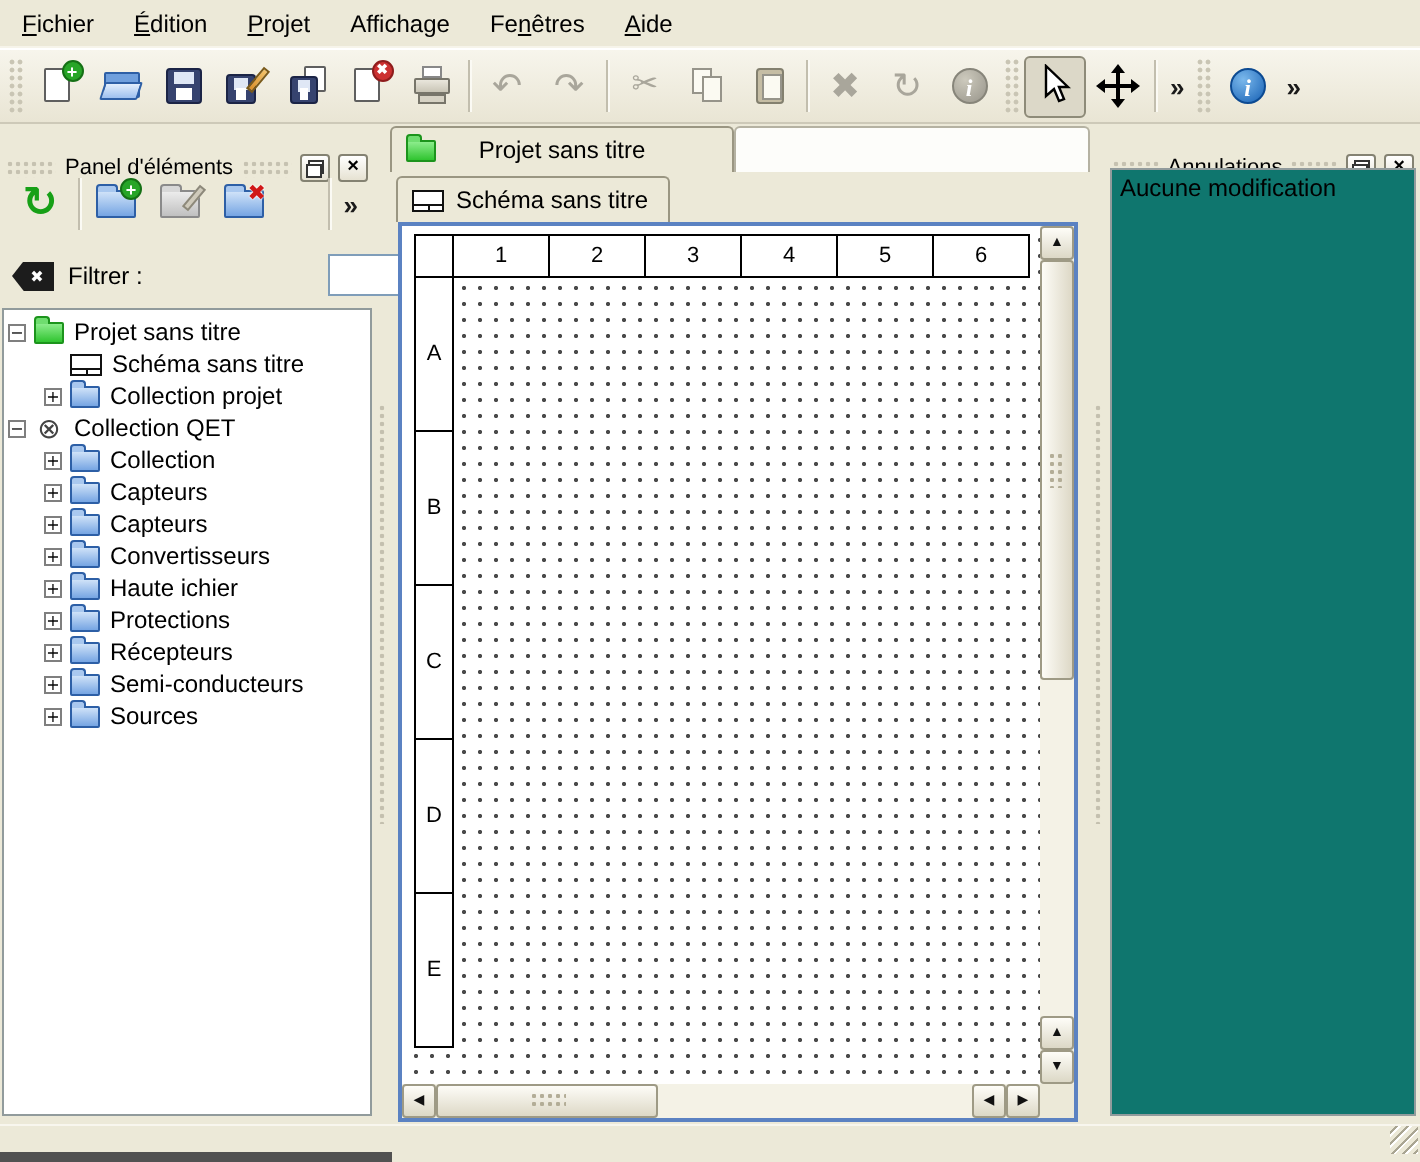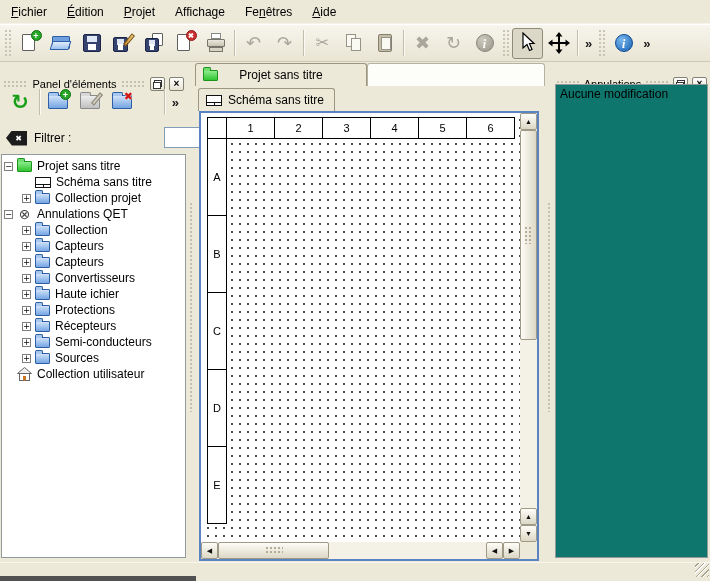--- a/index.html
+++ b/index.html
@@ -356,21 +356,21 @@
           <span class="tico">
             <span class="fol"></span>
           </span>
           <span>Collection projet</span>
         </div>
         <div class="trow" style="padding-left: 2px;">
           <span class="exp">−</span>
           <span class="tico">
             <span class="gl qet">⊗</span>
           </span>
-          <span>Annulations QET</span>
+          <span>Collection QET</span>
         </div>
         <div class="trow" style="padding-left: 20px;">
           <span class="exp">+</span>
           <span class="tico">
             <span class="fol"></span>
           </span>
           <span>Collection</span>
         </div>
         <div class="trow" style="padding-left: 20px;">
           <span class="exp">+</span>
@@ -420,31 +420,20 @@
             <span class="fol"></span>
           </span>
           <span>Semi-conducteurs</span>
         </div>
         <div class="trow" style="padding-left: 20px;">
           <span class="exp">+</span>
           <span class="tico">
             <span class="fol"></span>
           </span>
           <span>Sources</span>
-        </div>
-        <div class="trow" style="padding-left: 2px;">
-          <span class="expph"></span>
-          <span class="tico">
-            <svg width="15" height="14" viewBox="0 0 15 14">
-              <polygon points="7.5,0.5 14.5,6.5 0.5,6.5" fill="#f0f0f0" stroke="#666"></polygon>
-              <rect x="2.5" y="6.5" width="10" height="7" fill="#fff" stroke="#666"></rect>
-              <rect x="6" y="9" width="3" height="4.5" fill="#c87427"></rect>
-            </svg>
-          </span>
-          <span>Collection utilisateur</span>
         </div>
       </div>
   </div>
 
   <div class="vsplit" style="left:187px">
       <span class="tex"></span>
     </div>
 
   <div id="center">
     <div id="projtabs">

